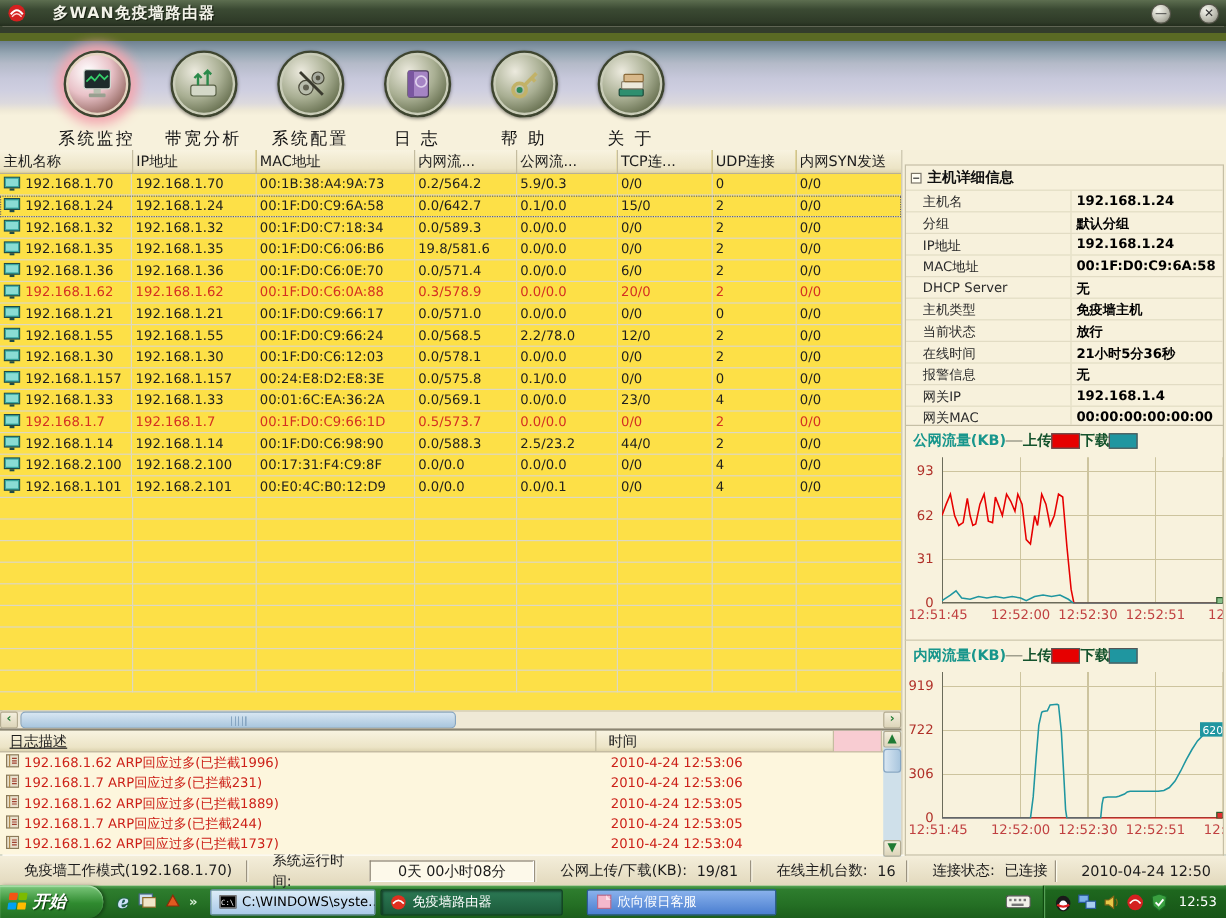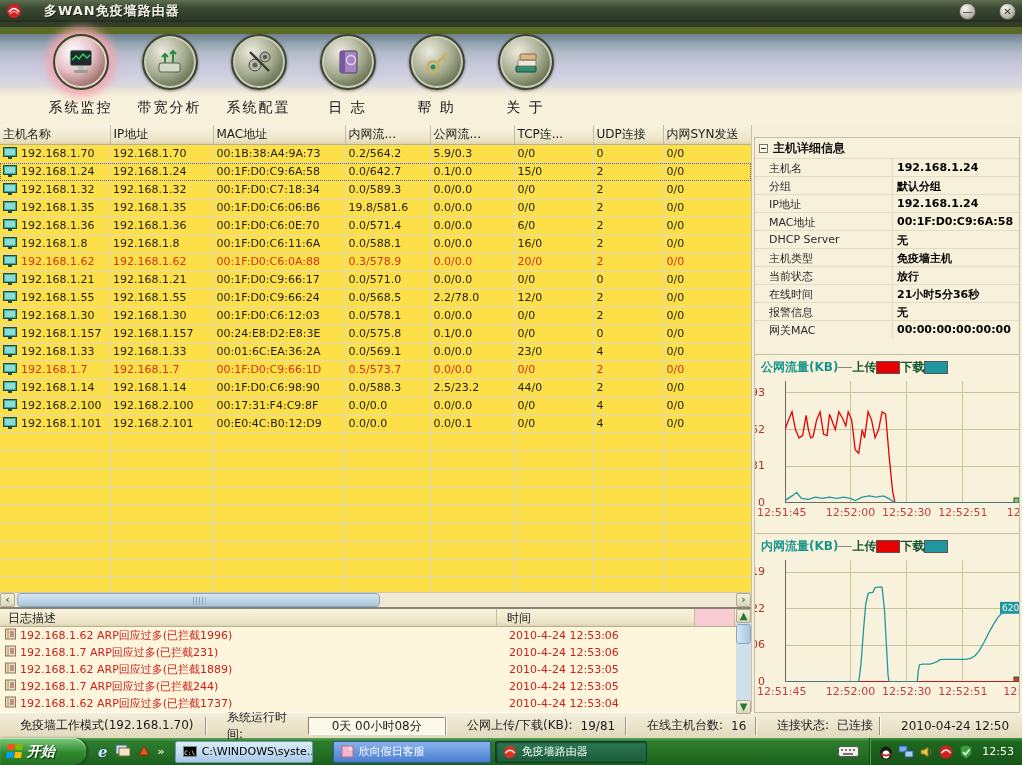--- a/index.html
+++ b/index.html
@@ -13,21 +13,21 @@
               display:flex; align-items:center; padding:0 6px;gap:17px; }
   .titlebar .app-icon { width:16px; height:16px; margin-right:5px; }
   .titlebar .title { color:#f2f2e8; font-size:13px; font-weight:bold; letter-spacing:1px;
                      text-shadow:1px 1px 0 #1a2214; flex:1; }
   .win-btn { width:17px; height:17px; border-radius:50%; margin-left:6px;
              background:radial-gradient(circle at 35% 30%,#f8f8f0,#b8b8ac 60%,#7a7a6e);
              border:1px solid #55554a; color:#333; font-size:10px; line-height:15px;
              text-align:center; cursor:pointer; }
 
   
-  .toolbar { height:103px; display:flex; align-items:flex-start; padding-left:36px;
+  .toolbar { height:103px; display:flex; align-items:flex-end; padding-left:36px;
      background:linear-gradient(180deg,
        #333d2c 0%, #333d2c 5%, #5a6a24 5%, #5a6a24 12%,
        #6f8292 12%, #97a7b4 22%, #b4bac8 30%, #c7c8db 42%,
        #cfcfe0 52%, #dcd9dd 62%, #efe9d6 68%, #f7f1dc 72%, #f7f1dc 100%); }
   .tool-btn { width:89px; display:flex; flex-direction:column; align-items:center;
               padding-top:12px; cursor:pointer; }
   .tool-circle { width:56px; height:56px; border-radius:50%;
       background:radial-gradient(circle at 35% 30%,#eceade,#a8ae92 45%,#636c4c 78%,#454d34);
       border:2px solid #3d442f; box-shadow:inset 0 0 0 2px #c9ccb8, 0 1px 3px rgba(0,0,0,.45);
       display:flex; align-items:center; justify-content:center; }
@@ -64,21 +64,21 @@
   .hthumb { position:absolute; left:17px; top:0; width:363px; height:14px;
       background:linear-gradient(180deg,#d8e6f2,#a9c6de); border:1px solid #87a6c2; border-radius:4px; cursor:grab; }
   .hthumb .grip { position:absolute; left:50%; top:3px; transform:translateX(-50%);
       width:13px; height:8px;
       background:repeating-linear-gradient(90deg,#87a6c2 0 1px,transparent 1px 3px); }
 
   
   .log { position:relative; height:105px; border-top:2px solid #8a8472; background:#fdf6dd; }
   .log-header { display:flex; height:18px; background:linear-gradient(180deg,#f8f3e0,#ece4c6 80%,#ddd3b0);
       border-bottom:1px solid #b8b096; font-size:12px; color:#1c1c1c; }
-  .log-header .h-desc { width:497px; padding:1px 0 0 8px; border-right:1px solid #c4bca0; }
+  .log-header .h-desc { width:497px; padding:1px 0 0 8px; border-right:1px solid #c4bca0;text-decoration:underline; }
   .log-header .h-time { width:198px; padding:1px 0 0 10px; border-right:1px solid #c4bca0; }
   .log-header .h-pink { width:40px; background:#f8ccd2; border-right:1px solid #c4bca0; }
   .log-row { display:flex; height:17px; align-items:center; font-size:11px; color:#cc2018; }
   .log-row .l-desc { width:497px; padding-left:5px; display:flex; align-items:center; gap:4px; overflow:hidden; }
   .log-row .l-time { padding-left:12px; }
   .vscroll { position:absolute; right:0; top:0; width:15px; height:105px; background:#cfe0ea; }
   .vscroll .scr-btn { left:0; width:15px; }
   .vthumb { position:absolute; left:0; top:15px; width:15px; height:20px;
       background:linear-gradient(90deg,#d8e6f2,#a9c6de); border:1px solid #87a6c2; border-radius:3px; }
 
@@ -94,21 +94,21 @@
 
   
   .chart { height:179px; border:1px solid #c5bfa6; border-top:none; background:#f8f2dd; overflow:hidden; position:relative; }
   .chart-head { display:flex; align-items:center; height:24px; padding-left:6px; gap:0; }
   .chart-title { font-size:12px; font-weight:bold; color:#18968c; }
   .dash { width:14px; border-top:1px solid #8a8a7a; }
   .legend-label { font-size:12px; color:#14532d; font-weight:bold; }
   .legend-swatch { width:24px; height:13px; border:1px solid #555; display:inline-block; }
   .plot-row { position:relative; height:126px; }
   .ycol { position:absolute; left:0; top:0; width:28px; height:126px; }
-  .ytick { position:absolute; right:18px; font-size:11px; color:#b03028; }
+  .ytick { position:absolute; right:5px; font-size:11px; color:#b03028; }
   .plot { position:absolute; left:30px; top:2px; width:234px; height:122px; }
   .xrow { position:relative; height:16px; overflow:hidden; }
   .xtick { position:absolute; top:1px; font-size:11px; color:#c04040; white-space:nowrap; }
 
   
   .statusbar { height:26px; display:flex; align-items:center; font-size:12px; color:#1c1c1c;
       background:linear-gradient(180deg,#f4eeda,#e2d9bd); border-top:1px solid #fff; }
   .sb-seg { display:flex; align-items:center; padding-left:20px; height:100%; }
   .sb-sep { width:0; border-left:1px solid #9a9280; border-right:1px solid #fffdf0; height:18px; }
   .sb-box { width:138px; height:18px; line-height:17px; text-align:center; margin-left:6px;
@@ -333,37 +333,20 @@
                   <span>192.168.1.36</span>
                 </td>
                 <td>192.168.1.36</td>
                 <td>00:1F:D0:C6:0E:70</td>
                 <td>0.0/571.4</td>
                 <td>0.0/0.0</td>
                 <td>6/0</td>
                 <td>2</td>
                 <td>0/0</td>
               </tr>
-              <tr>
-                <td class="namecell">
-                  <svg class="hosticon" width="14" height="12">
-                    <rect x="0.5" y="0.5" width="13" height="9" fill="#3aa8a0" stroke="#204a48"></rect>
-                    <rect x="2" y="2" width="10" height="6" fill="#8adcd4"></rect>
-                    <rect x="5" y="10" width="4" height="2" fill="#204a48"></rect>
-                  </svg>
-                  <span>192.168.1.8</span>
-                </td>
-                <td>192.168.1.8</td>
-                <td>00:1F:D0:C6:11:6A</td>
-                <td>0.0/588.1</td>
-                <td>0.0/0.0</td>
-                <td>16/0</td>
-                <td>2</td>
-                <td>0/0</td>
-              </tr>
               <tr class="alert ">
                 <td class="namecell">
                   <svg class="hosticon" width="14" height="12">
                     <rect x="0.5" y="0.5" width="13" height="9" fill="#3aa8a0" stroke="#204a48"></rect>
                     <rect x="2" y="2" width="10" height="6" fill="#8adcd4"></rect>
                     <rect x="5" y="10" width="4" height="2" fill="#204a48"></rect>
                   </svg>
                   <span>192.168.1.62</span>
                 </td>
                 <td>192.168.1.62</td>
@@ -743,20 +726,24 @@
               <span class="det-label">当前状态</span>
               <span class="det-value">放行</span>
             </div>
             <div class="det-row">
               <span class="det-label">在线时间</span>
               <span class="det-value">21小时5分36秒</span>
             </div>
             <div class="det-row">
               <span class="det-label">报警信息</span>
               <span class="det-value">无</span>
+            </div>
+            <div class="det-row">
+              <span class="det-label">网关IP</span>
+              <span class="det-value">192.168.1.4</span>
             </div>
             <div class="det-row">
               <span class="det-label">网关MAC</span>
               <span class="det-value">00:00:00:00:00:00</span>
             </div>
           </div>
       </div>
       <div class="chart" id="chart-wan">
           <div class="chart-head">
             <span class="chart-title">公网流量(KB)</span>
@@ -893,33 +880,33 @@
             <path d="M2,11 L7,2 L12,11 Z" fill="#e05a20" stroke="#902a08"></path>
           </svg>
       </span>
       <span class="chev">»</span>
     </div>
     <div id="task-buttons" style="display:flex;align-items:center">
         <div class="task-btn task-cmd">
           <span class="cmdicon">C:\</span>
           <span>C:\WINDOWS\syste...</span>
         </div>
+        <div class="task-btn task-active">
+          <svg width="14" height="14">
+            <circle cx="7" cy="7" r="6" fill="#e03020"></circle>
+            <path d="M2.5,8 Q7,2.5 11.5,8" stroke="#fff" fill="none" stroke-width="1.4"></path>
+          </svg>
+          <span>免疫墙路由器</span>
+        </div>
         <div class="task-btn task-chat">
           <svg width="13" height="13">
             <rect x="1" y="1" width="11" height="11" fill="#f4b8cc" stroke="#b86a8a"></rect>
             <path d="M8,1 L12,5 L8,5 Z" fill="#fbe0ea"></path>
           </svg>
           <span>欣向假日客服</span>
-        </div>
-        <div class="task-btn task-active">
-          <svg width="14" height="14">
-            <circle cx="7" cy="7" r="6" fill="#e03020"></circle>
-            <path d="M2.5,8 Q7,2.5 11.5,8" stroke="#fff" fill="none" stroke-width="1.4"></path>
-          </svg>
-          <span>免疫墙路由器</span>
         </div>
       </div>
     <span class="kbd">
       <svg width="21" height="13">
           <rect x="0.5" y="2.5" width="20" height="10" rx="2" fill="#f2f2ea" stroke="#555"></rect>
           <rect x="3" y="5" width="2" height="2" fill="#777"></rect>
           <rect x="7" y="5" width="2" height="2" fill="#777"></rect>
           <rect x="11" y="5" width="2" height="2" fill="#777"></rect>
           <rect x="15" y="5" width="2" height="2" fill="#777"></rect>
           <rect x="5" y="9" width="10" height="2" fill="#777"></rect>

